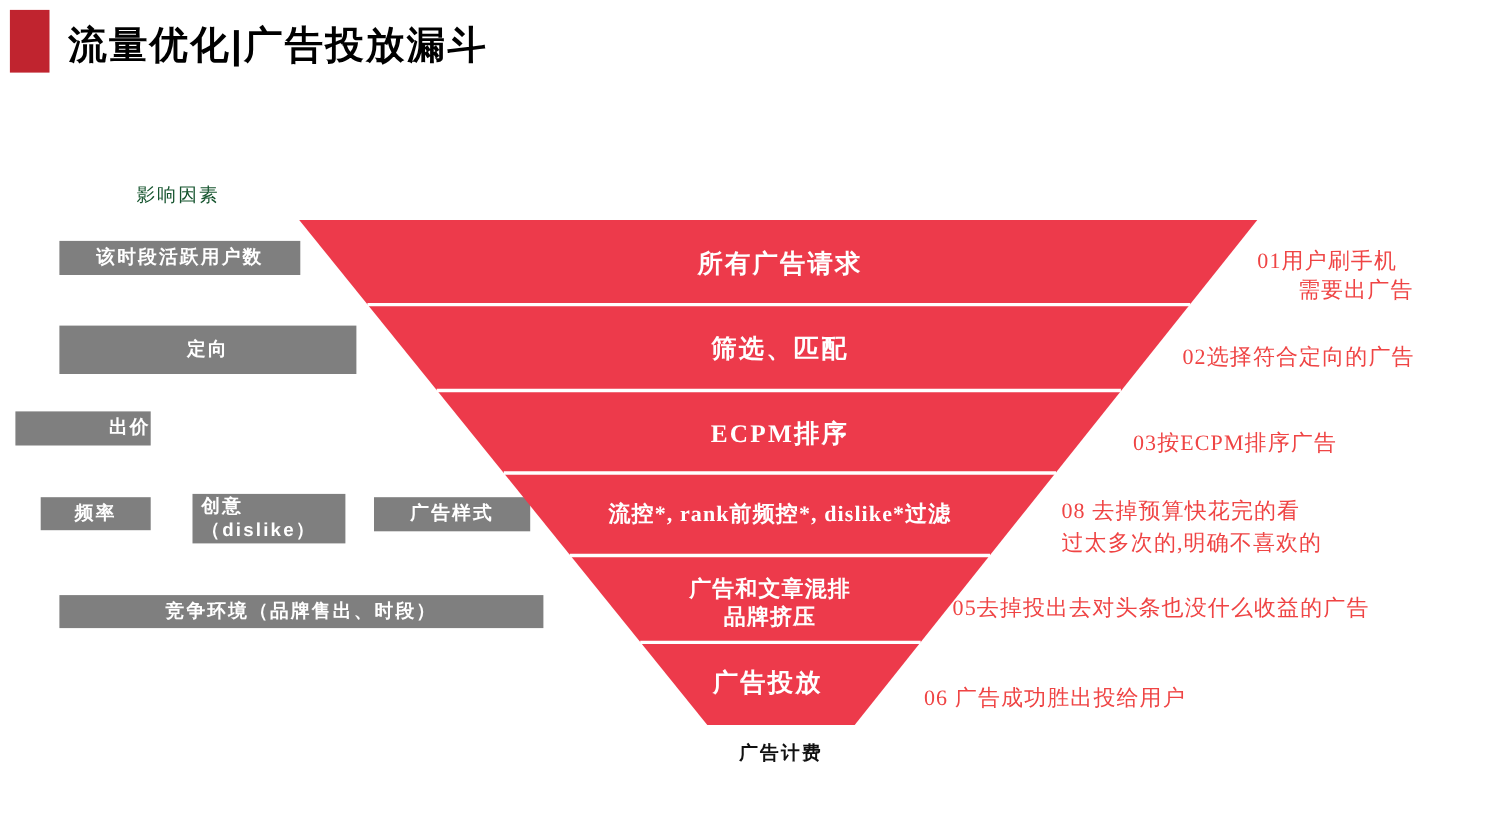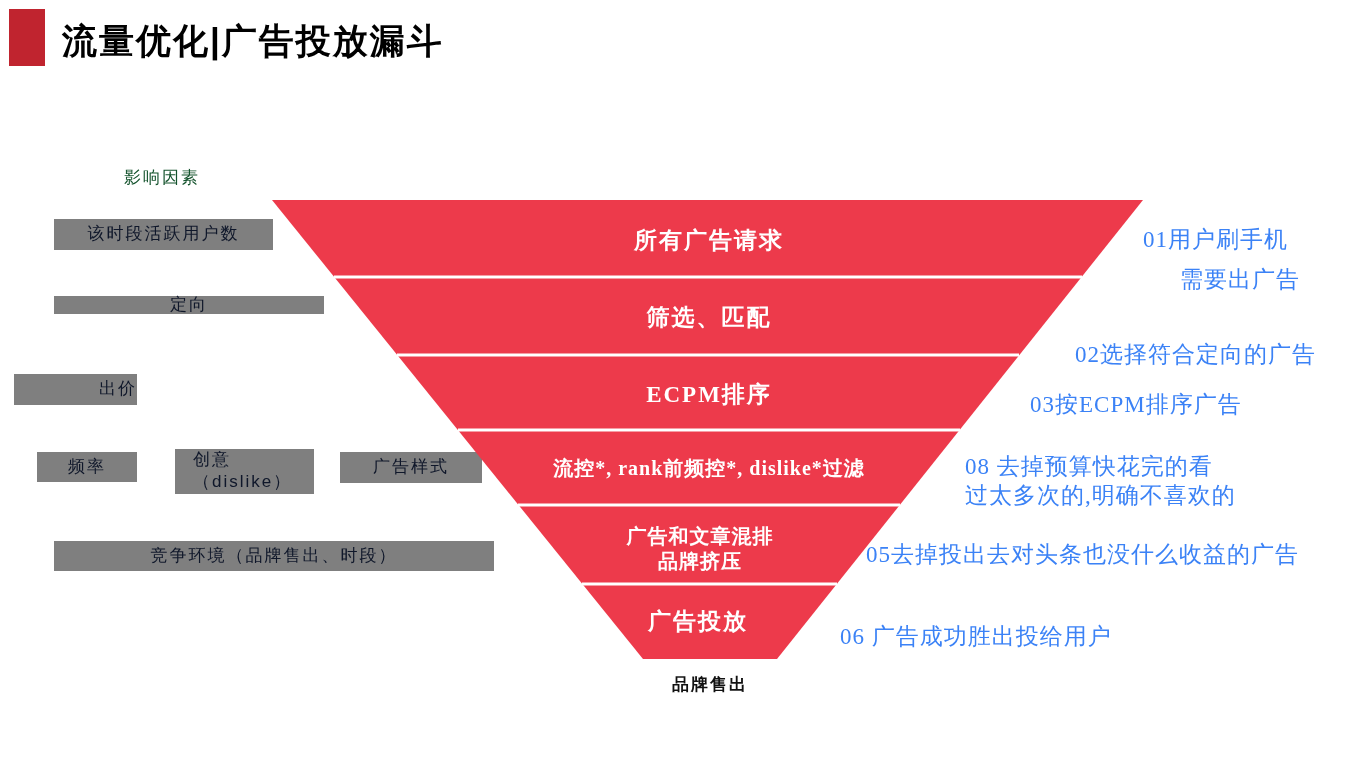--- a/index.html
+++ b/index.html
@@ -7,57 +7,57 @@
          font-family:"Liberation Sans",sans-serif;border-radius:14px;}
 
   
   .title-square{position:absolute;left:9px;top:9px;width:36px;height:57px;background:#c0242f;}
   .page-title{position:absolute;left:62px;top:18px;margin:0;font-size:35px;font-weight:700;
               color:#000;letter-spacing:2px;font-family:"Liberation Sans",sans-serif;}
 
   
   .factors-heading{position:absolute;left:124px;top:166px;font-size:17px;color:#14532d;
                    letter-spacing:2px;}
-  .gbox{position:absolute;background:#7f7f7f;color:#0f172a;font-size:17px;font-weight:400;
+  .gbox{position:absolute;background:#7f7f7f;color:#ffffff;font-size:17px;font-weight:700;
         letter-spacing:2px;display:flex;align-items:center;justify-content:center;
         text-align:center;line-height:1.2;}
   .gbox.left-align{justify-content:flex-start;text-align:left;align-items:flex-start;
-        flex-direction:column;line-height:22px;padding-left:18px;box-sizing:border-box;}
+        flex-direction:column;line-height:22px;padding-left:8px;box-sizing:border-box;}
 
   
   .funnel-svg{position:absolute;left:0;top:0;}
   .funnel-label{font-family:"Liberation Serif",serif;font-size:23px;font-weight:600;
                 fill:#ffffff;letter-spacing:2px;}
   .funnel-label-sm{font-family:"Liberation Serif",serif;font-size:20px;font-weight:600;
                 fill:#ffffff;letter-spacing:1px;}
   .divider{stroke:#ffffff;stroke-width:3;}
 
   
   .funnel-caption{position:absolute;left:635px;top:673px;width:150px;text-align:center;
                   font-size:17px;font-weight:700;color:#111;letter-spacing:2px;}
 
   
-  .annot{position:absolute;font-family:"Liberation Serif",serif;font-size:23px;
-         color:#3b82f6;letter-spacing:1px;white-space:nowrap;line-height:1;}
+  .annot{position:absolute;font-family:"Liberation Serif",serif;font-size:20px;
+         color:#ef4444;letter-spacing:1px;white-space:nowrap;line-height:1;}
 </style>
 </head>
 <body>
 
 <div class="slide">
 
   <div class="title-square"></div>
   <h1 class="page-title">流量优化|广告投放漏斗</h1>
 
   <div class="factors-heading">影响因素</div>
 
   <div class="gbox" style="left:54px;top:219px;width:219px;height:31px;">
     <span>该时段活跃用户数</span>
   </div>
 
-  <div class="gbox" style="left:54px;top:296px;width:270px;height:18px;">
+  <div class="gbox" style="left:54px;top:296px;width:270px;height:44px;">
     <span>定向</span>
   </div>
 
   <div class="gbox" style="left:14px;top:374px;width:123px;height:31px;justify-content:flex-end;">
     <span>出价</span>
   </div>
 
   <div class="gbox" style="left:37px;top:452px;width:100px;height:30px;">
     <span>频率</span>
   </div>
@@ -85,26 +85,26 @@
 
     <text class="funnel-label" x="709" y="240" text-anchor="middle" dominant-baseline="central">所有广告请求</text>
     <text class="funnel-label" x="709" y="317" text-anchor="middle" dominant-baseline="central">筛选、匹配</text>
     <text class="funnel-label" x="709" y="394" text-anchor="middle" dominant-baseline="central">ECPM排序</text>
     <text class="funnel-label-sm" x="709" y="468" text-anchor="middle" dominant-baseline="central">流控*, rank前频控*, dislike*过滤</text>
     <text class="funnel-label-sm" x="700" y="536" text-anchor="middle" dominant-baseline="central">广告和文章混排</text>
     <text class="funnel-label-sm" x="700" y="561" text-anchor="middle" dominant-baseline="central">品牌挤压</text>
     <text class="funnel-label" x="698" y="621" text-anchor="middle" dominant-baseline="central">广告投放</text>
   </svg>
 
-  <div class="funnel-caption">品牌售出</div>
+  <div class="funnel-caption">广告计费</div>
 
   <div class="annot" style="left:1143px;top:228px;">01用户刷手机</div>
-  <div class="annot" style="left:1180px;top:268px;text-align:right;">需要出广告</div>
+  <div class="annot" style="left:1180px;top:254px;text-align:right;">需要出广告</div>
 
-  <div class="annot" style="left:1075px;top:343px;">02选择符合定向的广告</div>
+  <div class="annot" style="left:1075px;top:315px;">02选择符合定向的广告</div>
 
   <div class="annot" style="left:1030px;top:393px;">03按ECPM排序广告</div>
 
   <div class="annot" style="left:965px;top:455px;">08 去掉预算快花完的看</div>
   <div class="annot" style="left:965px;top:484px;">过太多次的,明确不喜欢的</div>
 
   <div class="annot" style="left:866px;top:543px;">05去掉投出去对头条也没什么收益的广告</div>
 
   <div class="annot" style="left:840px;top:625px;">06 广告成功胜出投给用户</div>
 

